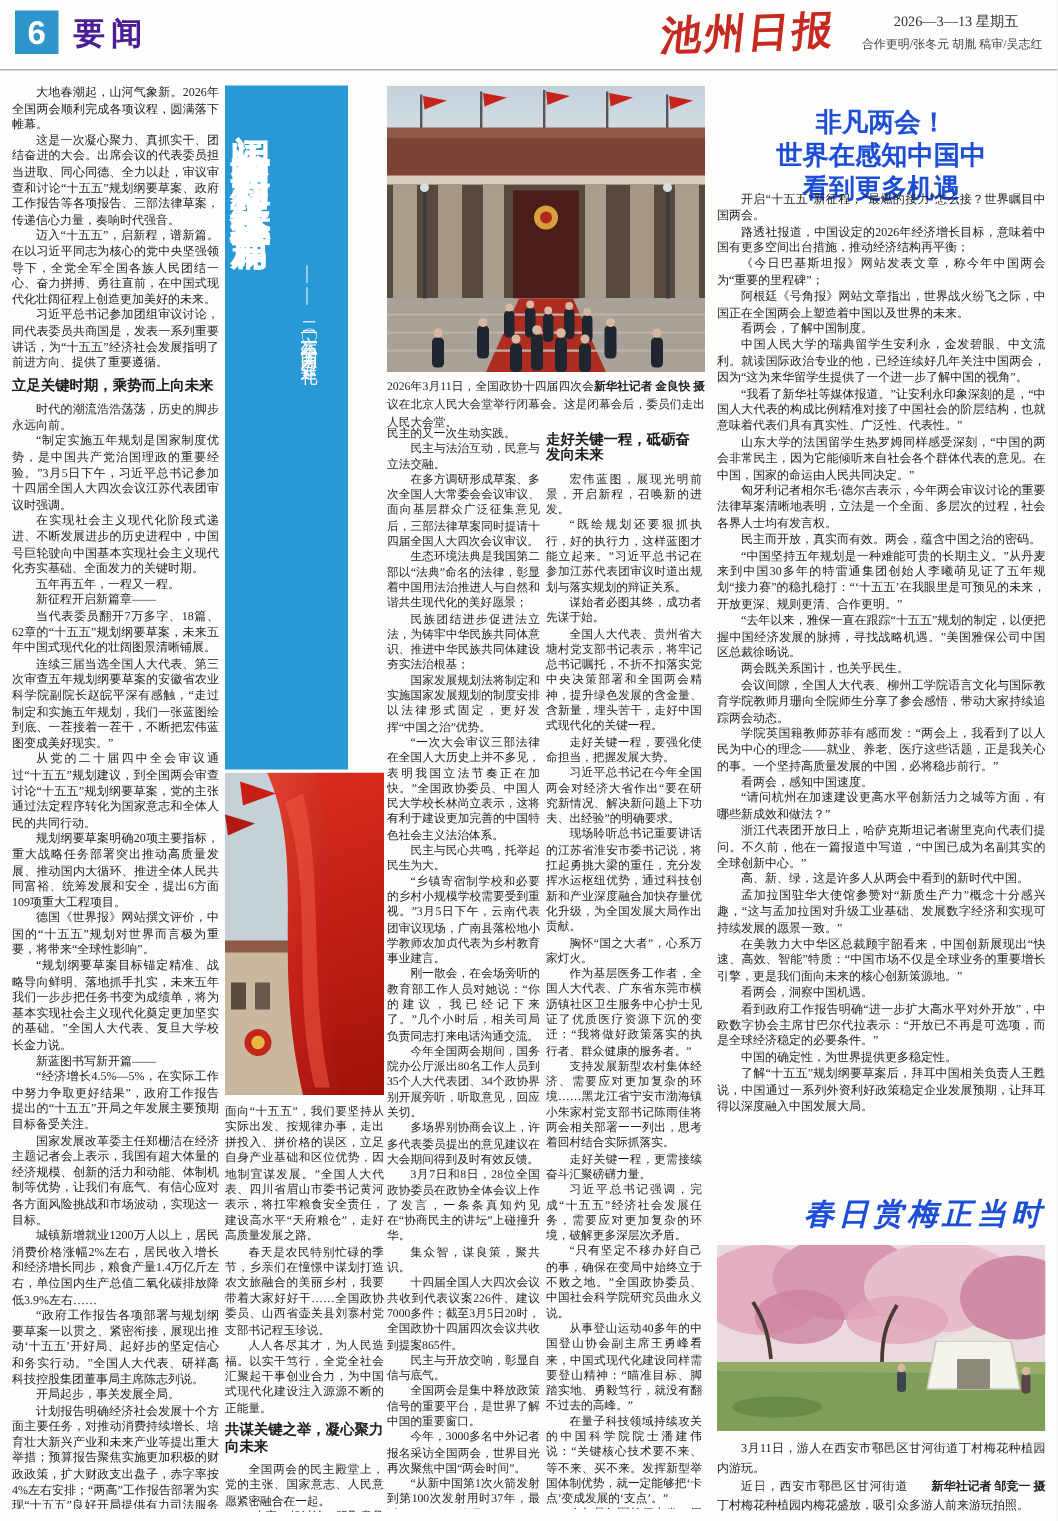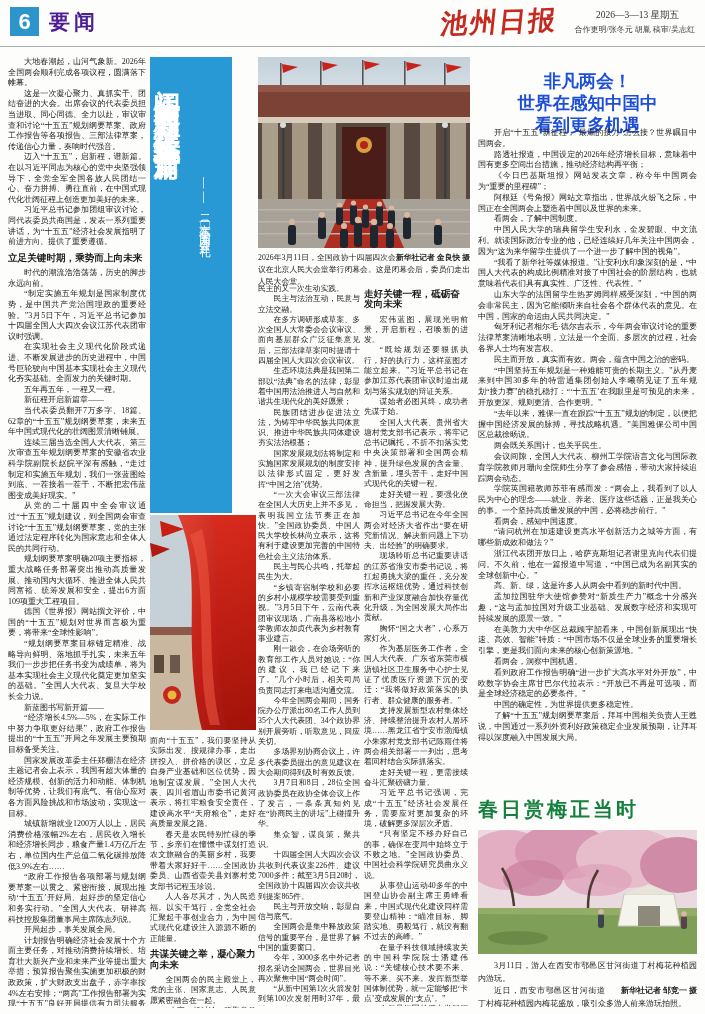--- a/index.html
+++ b/index.html
@@ -35,22 +35,22 @@
   .flagsphoto{left:150px;top:515px;width:106px;height:215px;}
   .plumphoto{left:478px;top:830px;width:219px;height:124px;}
   
   .cap{position:absolute;font-size:7.8px;line-height:12px;text-align:justify;color:#222;}
   .maincap{left:258px;top:252px;width:212px;height:30px;}
   .cap .byline{float:right;font-weight:bold;}
   .cap .ind{text-indent:2em;display:inline;}
   
   .wtitle{position:absolute;left:478px;top:58px;width:219px;text-align:center;font-weight:bold;
           font-size:17.5px;line-height:22px;color:#1d4ed8;margin-top:12px;}
-  .ptitle{position:absolute;left:478px;top:796px;width:219px;text-align:left;font-weight:bold;
-          font-size:20px;letter-spacing:3px;color:#15803d;}
+  .ptitle{position:absolute;left:478px;top:796px;width:219px;text-align:right;font-weight:bold;
+          font-size:20px;letter-spacing:3px;color:#1d4ed8;font-style:italic;}
   .plumcap{left:478px;top:960px;width:219px;height:52px;font-size:8px;line-height:12.6px;}
 </style>
 </head>
 <body>
 
 <div class="page">
 
   <div class="hdr">
     <div class="pagenum">6</div>
     <div class="secname">要闻</div>
@@ -239,21 +239,21 @@
       <h3 class="subhead">走好关键一程，砥砺奋发向未来</h3>
       <p class="para">宏伟蓝图，展现光明前景，开启新程，召唤新的进发。</p>
       <p class="para">“既绘规划还要狠抓执行，好的执行力，这样蓝图才能立起来。”习近平总书记在参加江苏代表团审议时道出规划与落实规划的辩证关系。</p>
       <p class="para">谋始者必图其终，成功者先谋于始。</p>
       <p class="para">全国人大代表、贵州省大塘村党支部书记表示，将牢记总书记嘱托，不折不扣落实党中央决策部署和全国两会精神，提升绿色发展的含金量、含新量，埋头苦干，走好中国式现代化的关键一程。</p>
       <p class="para">走好关键一程，要强化使命担当，把握发展大势。</p>
       <p class="para">习近平总书记在今年全国两会对经济大省作出“要在研究新情况、解决新问题上下功夫、出经验”的明确要求。</p>
       <p class="para">现场聆听总书记重要讲话的江苏省淮安市委书记说，将扛起勇挑大梁的重任，充分发挥水运枢纽优势，通过科技创新和产业深度融合加快存量优化升级，为全国发展大局作出贡献。</p>
       <p class="para">胸怀“国之大者”，心系万家灯火。</p>
       <p class="para">作为基层医务工作者，全国人大代表、广东省东莞市横沥镇社区卫生服务中心护士见证了优质医疗资源下沉的变迁：“我将做好政策落实的执行者、群众健康的服务者。”</p>
-      <p class="para">支持发展新型农村集体经济、持续整治提升农村人居环境……黑龙江省宁安市渤海镇小朱家村党支部书记陈雨佳将两会相关部署一一列出，思考着回村结合实际抓落实。</p>
+      <p class="para">支持发展新型农村集体经济、需要应对更加复杂的环境……黑龙江省宁安市渤海镇小朱家村党支部书记陈雨佳将两会相关部署一一列出，思考着回村结合实际抓落实。</p>
       <p class="para">走好关键一程，更需接续奋斗汇聚磅礴力量。</p>
       <p class="para">习近平总书记强调，完成“十五五”经济社会发展任务，需要应对更加复杂的环境，破解更多深层次矛盾。</p>
       <p class="para">“只有坚定不移办好自己的事，确保在变局中始终立于不败之地。”全国政协委员、中国社会科学院研究员曲永义说。</p>
       <p class="para">从事登山运动40多年的中国登山协会副主席王勇峰看来，中国式现代化建设同样需要登山精神：“瞄准目标、脚踏实地、勇毅笃行，就没有翻不过去的高峰。”</p>
       <p class="para">在量子科技领域持续攻关的中国科学院院士潘建伟说：“关键核心技术要不来、等不来、买不来。发挥新型举国体制优势，就一定能够把‘卡点’变成发展的‘支点’。”</p>
       <p class="para">今年是红军长征出发90周年。新征程上，如何继续走好新的长征路？</p>
     </div>
 
   <div class="wtitle">
     <div>非凡两会！</div>

